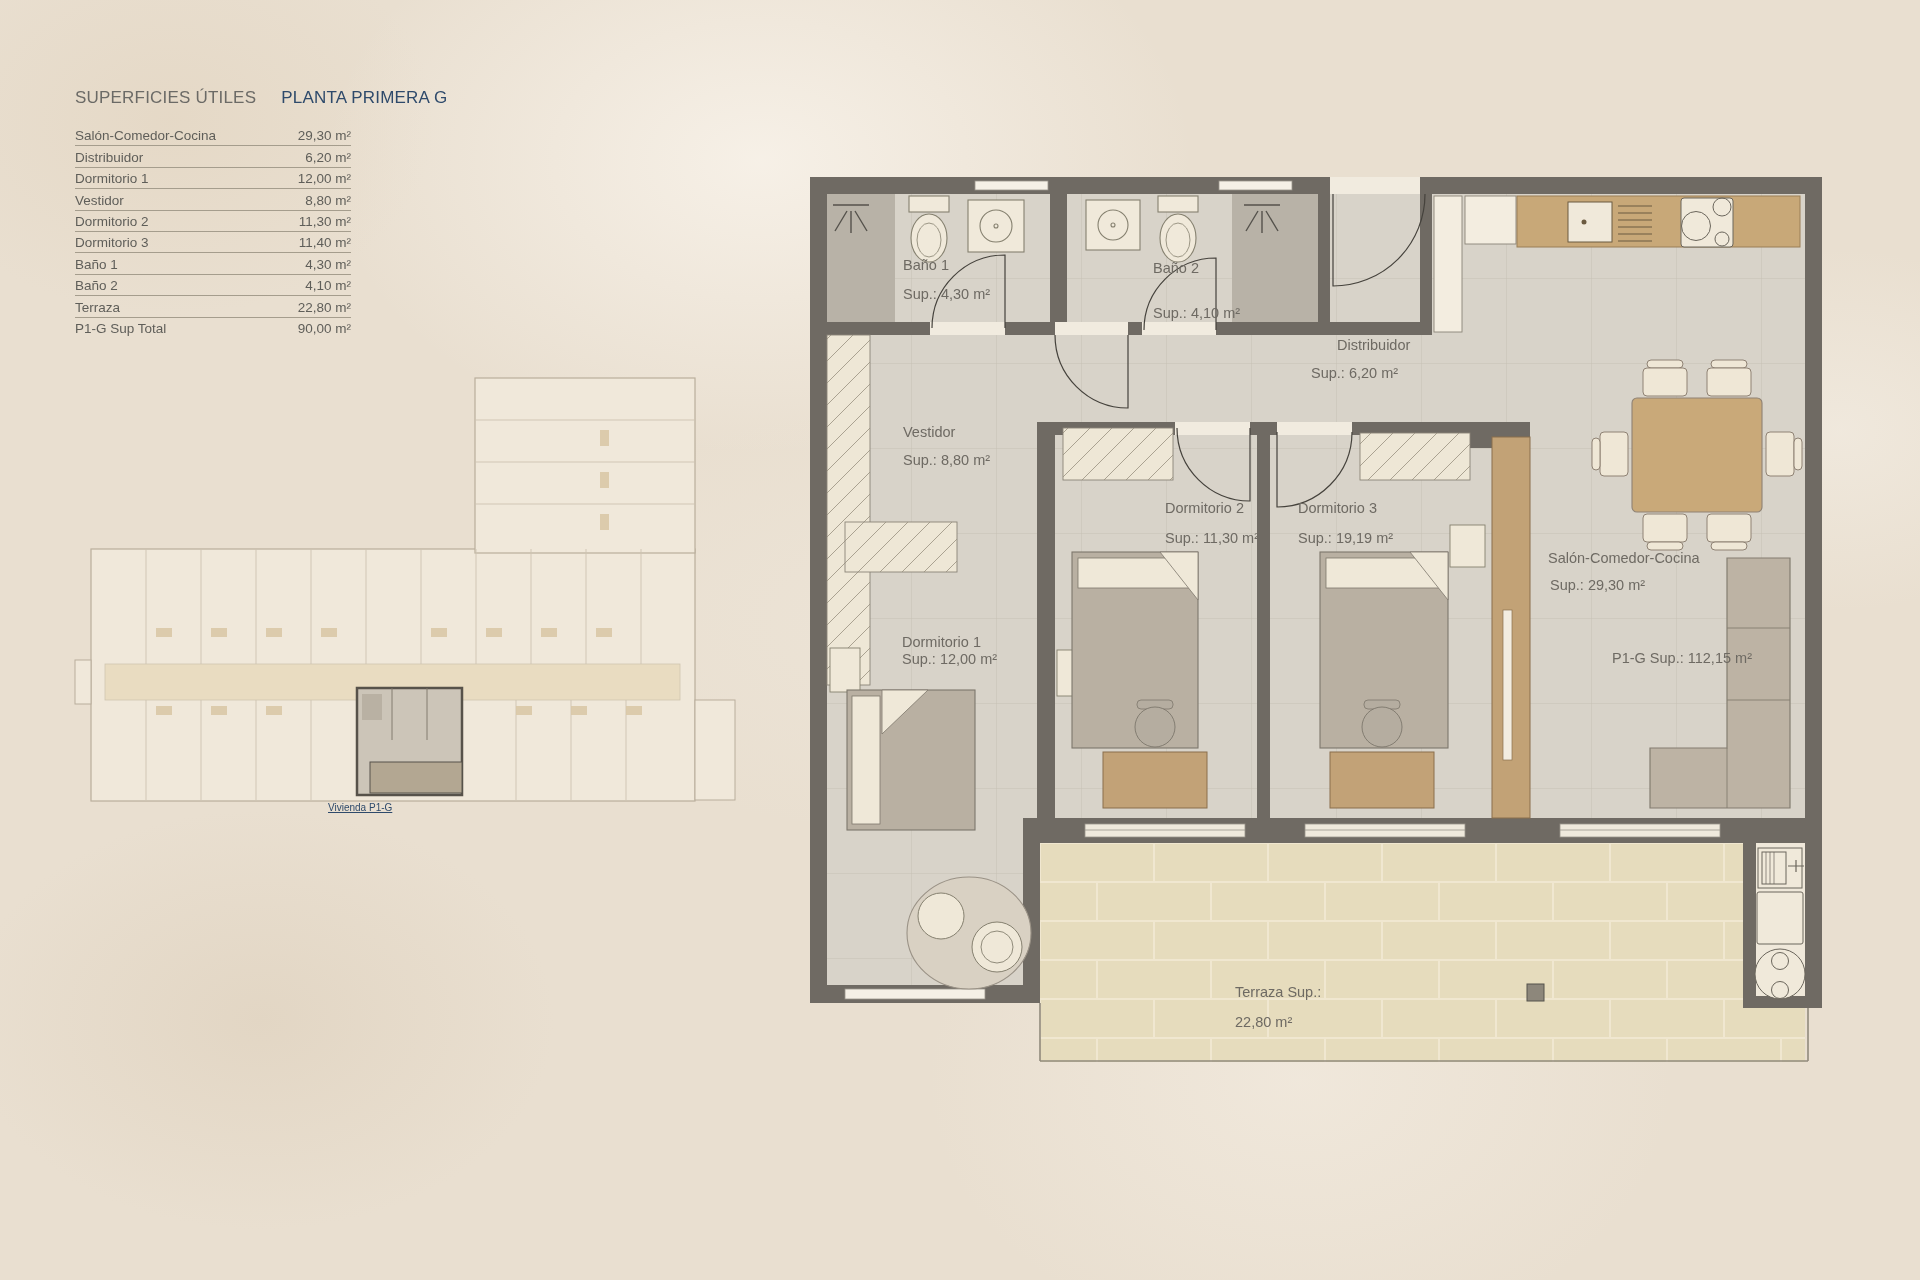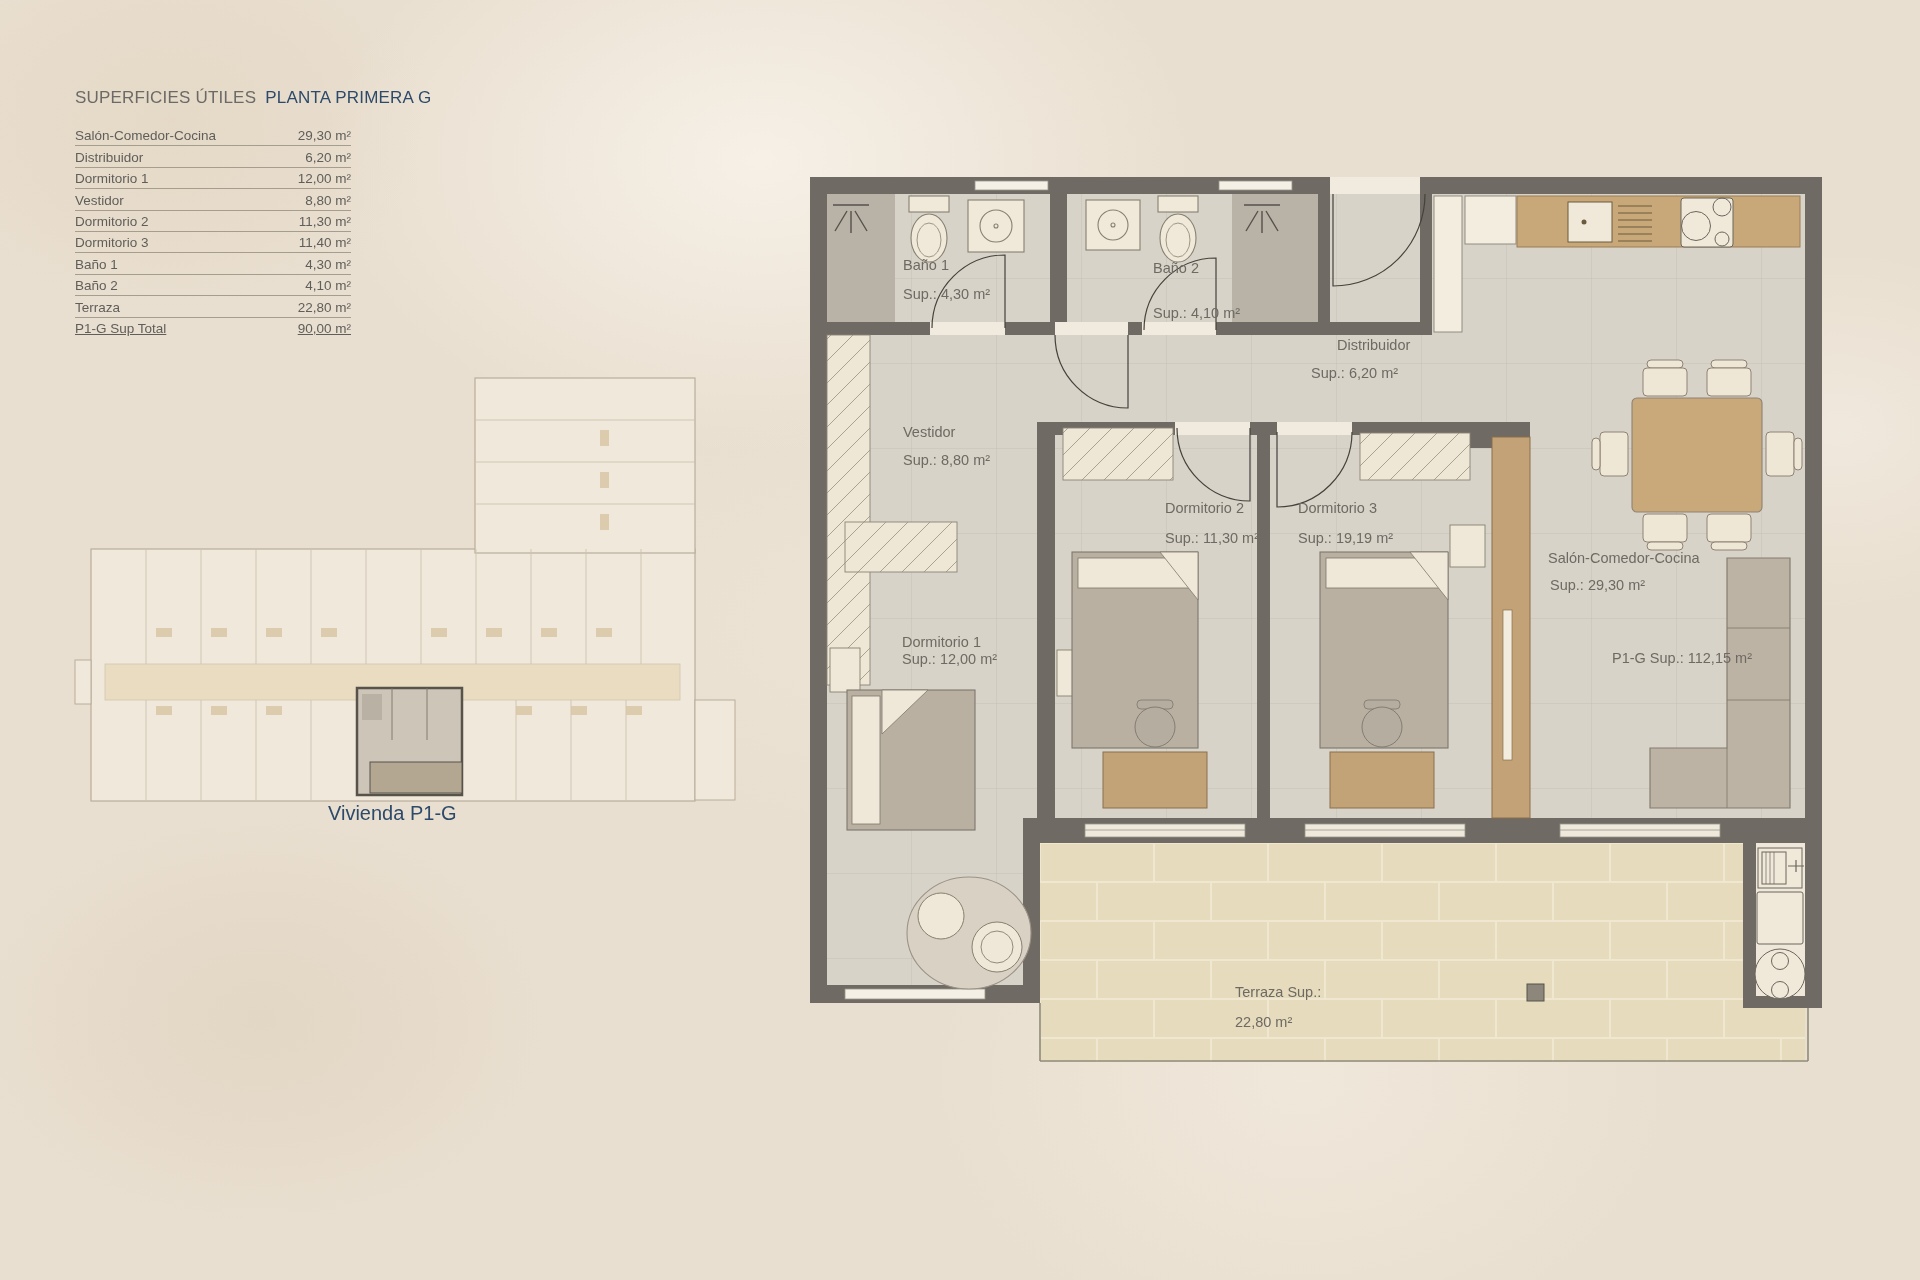--- a/index.html
+++ b/index.html
@@ -13,31 +13,31 @@
       radial-gradient(420px 300px at 260px 1020px, rgba(224,211,192,.75), rgba(224,211,192,0) 70%),
       radial-gradient(340px 260px at 1840px 430px, rgba(241,234,223,.85), rgba(241,234,223,0) 70%),
       radial-gradient(380px 280px at 170px 120px, rgba(228,215,196,.8), rgba(228,215,196,0) 70%),
       radial-gradient(700px 300px at 1000px 620px, rgba(240,233,222,.5), rgba(240,233,222,0) 75%);
   }
   .abs{position:absolute;}
   
   #legend{left:75px;top:88px;width:276px;}
   #legend-title{font-size:17px;letter-spacing:.2px;white-space:nowrap;}
   #legend-title .t-left{color:#6b6a66;}
-  #legend-title .t-right{color:#2e4a6b;margin-left:9px;}
+  #legend-title .t-right{color:#2e4a6b;margin-left:25px;}
   #legend-table{margin-top:17px;}
   .lrow{
     display:flex;justify-content:space-between;align-items:flex-end;
     height:20.4px;border-bottom:1px solid #a59d8d;
     font-size:13.5px;color:#5f5e59;line-height:18px;
   }
-  .lrow:last-child{border-bottom:none;text-decoration:underline;}
+  .lrow:last-child{border-bottom:none;}
   .lrow .val{text-align:left;}
   
-  #overview-caption{left:328px;top:802px;font-size:20px;color:#2e4a6b;white-space:nowrap;}
+  #overview-caption{left:328px;top:802px;font-size:10px;color:#2e4a6b;white-space:nowrap;text-decoration:underline;}
   
   .plabel{position:absolute;font-size:14.5px;color:#6e6a63;white-space:nowrap;line-height:1;}
 </style>
 </head>
 <body>
 
 <div id="canvas">
 
   <div class="abs" id="legend">
     <div id="legend-title">

